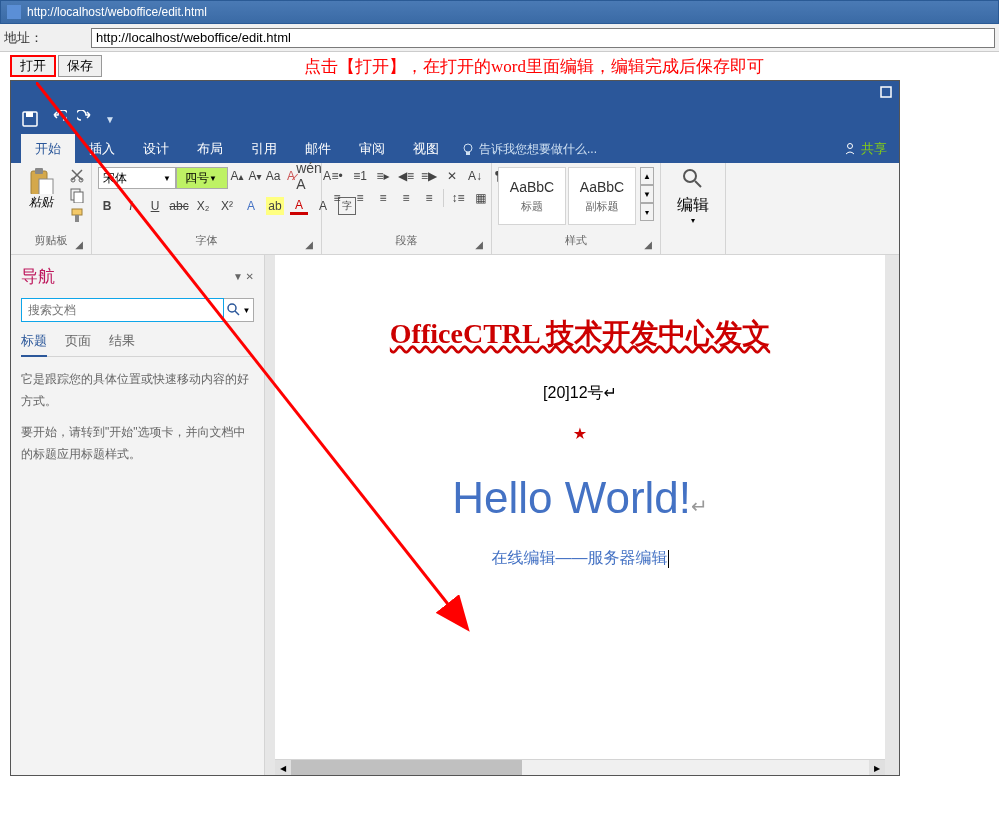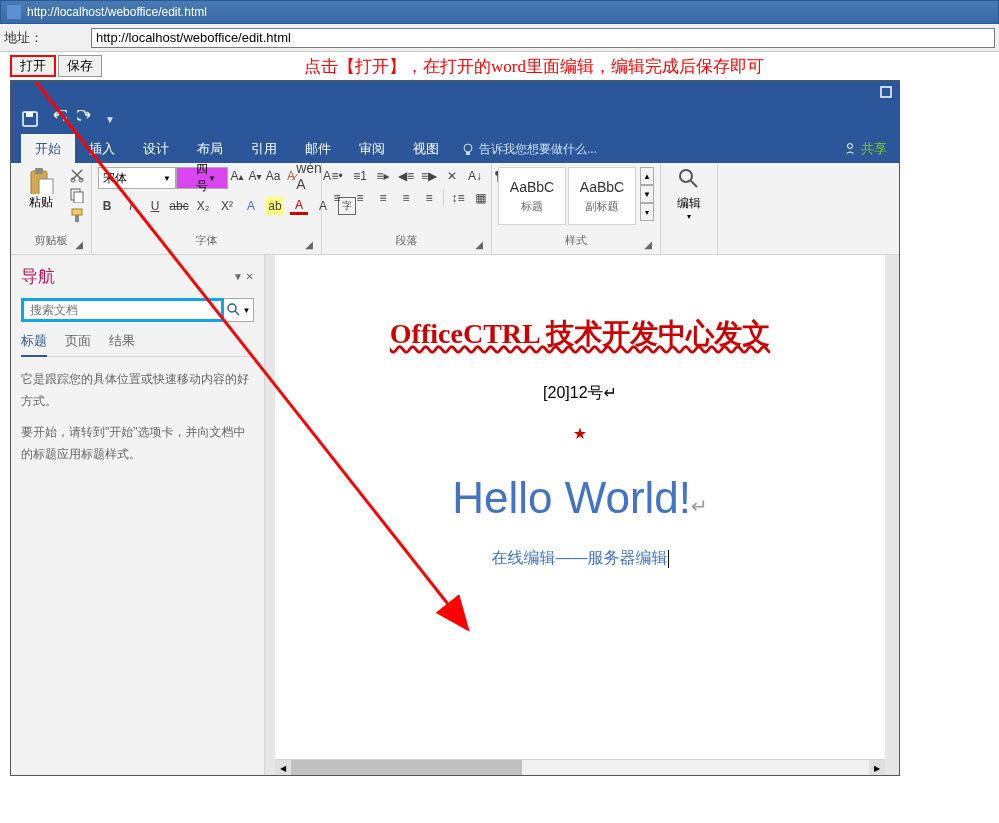--- a/index.html
+++ b/index.html
@@ -39,27 +39,27 @@
     
     
     .ribbon { height: 92px; background: #f3f3f3; display: flex; border-bottom: 1px solid #d4d4d4; }
     .ribbon-group { border-right: 1px solid #d4d4d4; display: flex; flex-direction: column; padding: 4px 6px; }
     .ribbon-group-content { flex: 1; display: flex; align-items: flex-start; }
     .ribbon-group-label { text-align: center; font-size: 11px; color: #666; padding: 2px 0; position: relative; }
     .group-launcher { position: absolute; right: 2px; bottom: 0; font-size: 10px; color: #666; }
     
     
     .clipboard-main { display: flex; flex-direction: column; align-items: center; padding: 0 4px; }
-    .paste-btn { width: 40px; height: 44px; display: flex; flex-direction: column; align-items: center; font-size: 12px; }
+    .paste-btn { width: 40px; height: 44px; display: flex; flex-direction: column; align-items: center; font-size: 12px; font-style: italic; }
     .clipboard-small { display: flex; flex-direction: column; margin-left: 4px; gap: 4px; }
     
     
     .font-top { display: flex; gap: 0; margin-bottom: 4px; }
     .font-name-select { width: 78px; height: 22px; border: 1px solid #ababab; font-size: 12px; padding: 0 4px; background: #fff; display: flex; align-items: center; justify-content: space-between; }
-    .font-size-select { width: 52px; height: 22px; border: 1px solid #ababab; font-size: 12px; padding: 0 19px; background: #d946ef; display: flex; align-items: center; justify-content: flex-start; }
+    .font-size-select { width: 52px; height: 22px; border: 1px solid #ababab; font-size: 12px; padding: 0 8px; background: #bef264; display: flex; align-items: center; justify-content: flex-start; }
     .font-bottom { display: flex; gap: 6px; margin-top: 4px; align-items: center; }
     .icon-btn { width: 18px; height: 18px; display: flex; align-items: center; justify-content: center; font-size: 12px; color: #444; cursor: pointer; }
     
     
     .para-rows { display: flex; flex-direction: column; gap: 4px; }
     .para-row { display: flex; gap: 5px; align-items: center; }
     
     
     .styles-gallery { display: flex; gap: 2px; }
     .style-item { width: 68px; height: 58px; border: 1px solid #d4d4d4; display: flex; flex-direction: column; align-items: center; justify-content: center; background: #fff; cursor: pointer; }
@@ -72,21 +72,21 @@
     
     
     .editing-main { display: flex; flex-direction: column; align-items: center; padding: 0 10px; }
     
     
     .doc-area { display: flex; height: 520px; background: #e6e6e6; }
     .nav-pane { width: 254px; background: #f3f3f3; border-right: 1px solid #d4d4d4; padding: 10px; display: flex; flex-direction: column; }
     .nav-title-row { display: flex; justify-content: space-between; align-items: center; margin-bottom: 10px; }
     .nav-title { font-size: 17px; color: #be185d; }
     .nav-search { display: flex; margin-bottom: 10px; }
-    .nav-search-input { flex: 1; height: 24px; border: 3px solid #0ea5e9; padding: 0 6px; font-size: 12px; }
+    .nav-search-input { flex: 1; height: 24px; border: 1px solid #0ea5e9; padding: 0 6px; font-size: 12px; }
     .nav-search-btn { width: 30px; height: 24px; border: 1px solid #ababab; border-left: none; background: #fff; display: flex; align-items: center; justify-content: center; }
     .nav-tabs { display: flex; gap: 18px; font-size: 13px; border-bottom: 1px solid #d4d4d4; padding-bottom: 6px; margin-bottom: 12px; }
     .nav-tab { color: #666; cursor: pointer; }
     .nav-tab.active { color: #2b579a; border-bottom: 2px solid #2b579a; padding-bottom: 4px; margin-bottom: -7px; }
     .nav-body { font-size: 12px; color: #666; line-height: 1.8; }
     .nav-body p { margin-bottom: 10px; }
     
     .page-canvas { flex: 1; background: #fff; margin: 0 14px 0 10px; position: relative; overflow: hidden; }
     .doc-content { padding: 60px 40px 20px; text-align: center; }
     .doc-heading { font-size: 28px; color: #cc0000; font-family: "SimSun"; border-bottom: 2px wavy #cc0000; display: inline-block; text-decoration-line: underline; text-decoration-style: wavy; text-decoration-color: #cc0000; margin-bottom: 30px; font-weight: bold; }
@@ -302,21 +302,21 @@
       </div>
     </div>
 
     <div class="ribbon-group">
       <div class="ribbon-group-content">
         <div class="editing-main">
           <svg width="24" height="24">
               <circle cx="9" cy="9" r="6" fill="none" stroke="#555" stroke-width="2"></circle>
               <line x1="14" y1="14" x2="20" y2="20" stroke="#555" stroke-width="2"></line>
             </svg>
-          <span style="font-size:12px;margin-top:4px">编辑</span>
+          <span style="font-size:16px;margin-top:4px">编辑</span>
           <span style="font-size:8px">▾</span>
         </div>
       </div>
     </div>
   </div>
 
   <div class="doc-area">
 
     <div class="nav-pane">
       <div class="nav-title-row">

